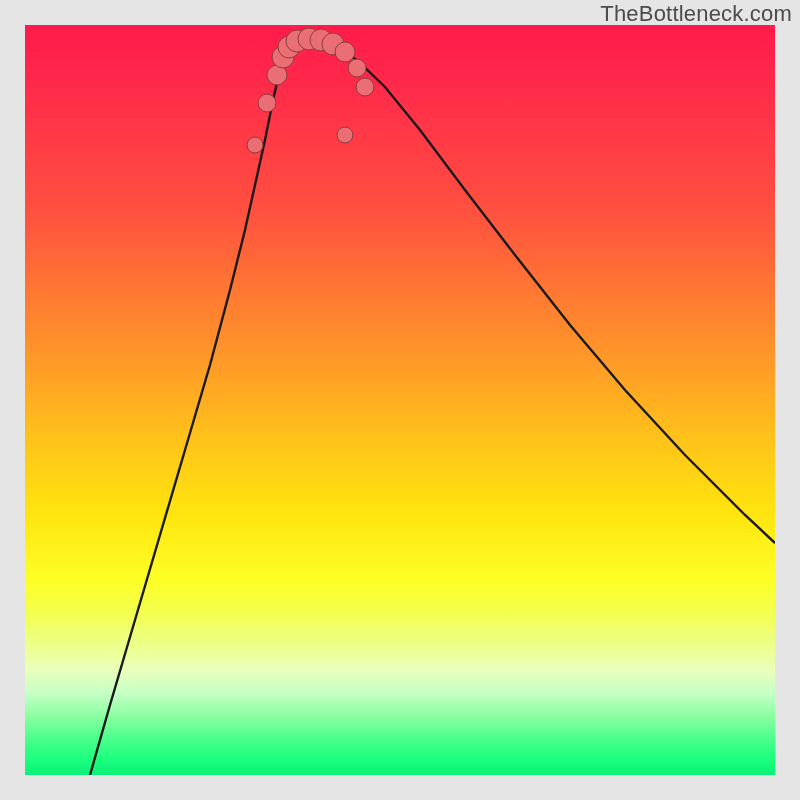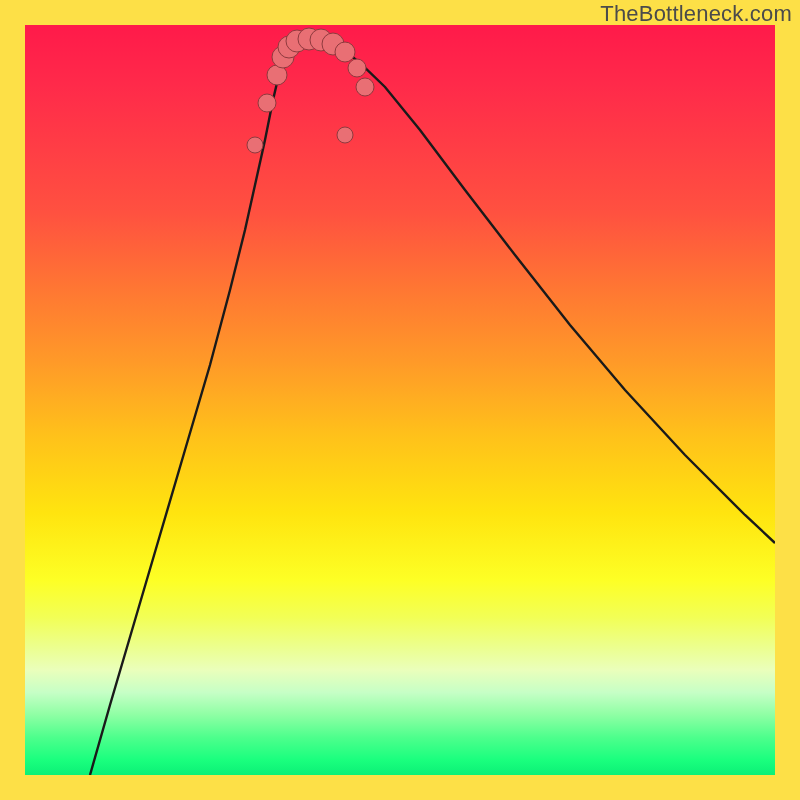--- a/index.html
+++ b/index.html
@@ -10,21 +10,21 @@
     background: #000000;
     overflow: hidden;
     font-family: Arial, Helvetica, sans-serif;
   }
   .frame {
     position: absolute;
     top: 0;
     left: 0;
     width: 800px;
     height: 800px;
-    background: #fde047;
+    background: #e5e5e5;
   }
   .plot-area {
     position: absolute;
     top: 25px;
     left: 25px;
     width: 750px;
     height: 750px;
     overflow: hidden;
   }
   .gradient {

